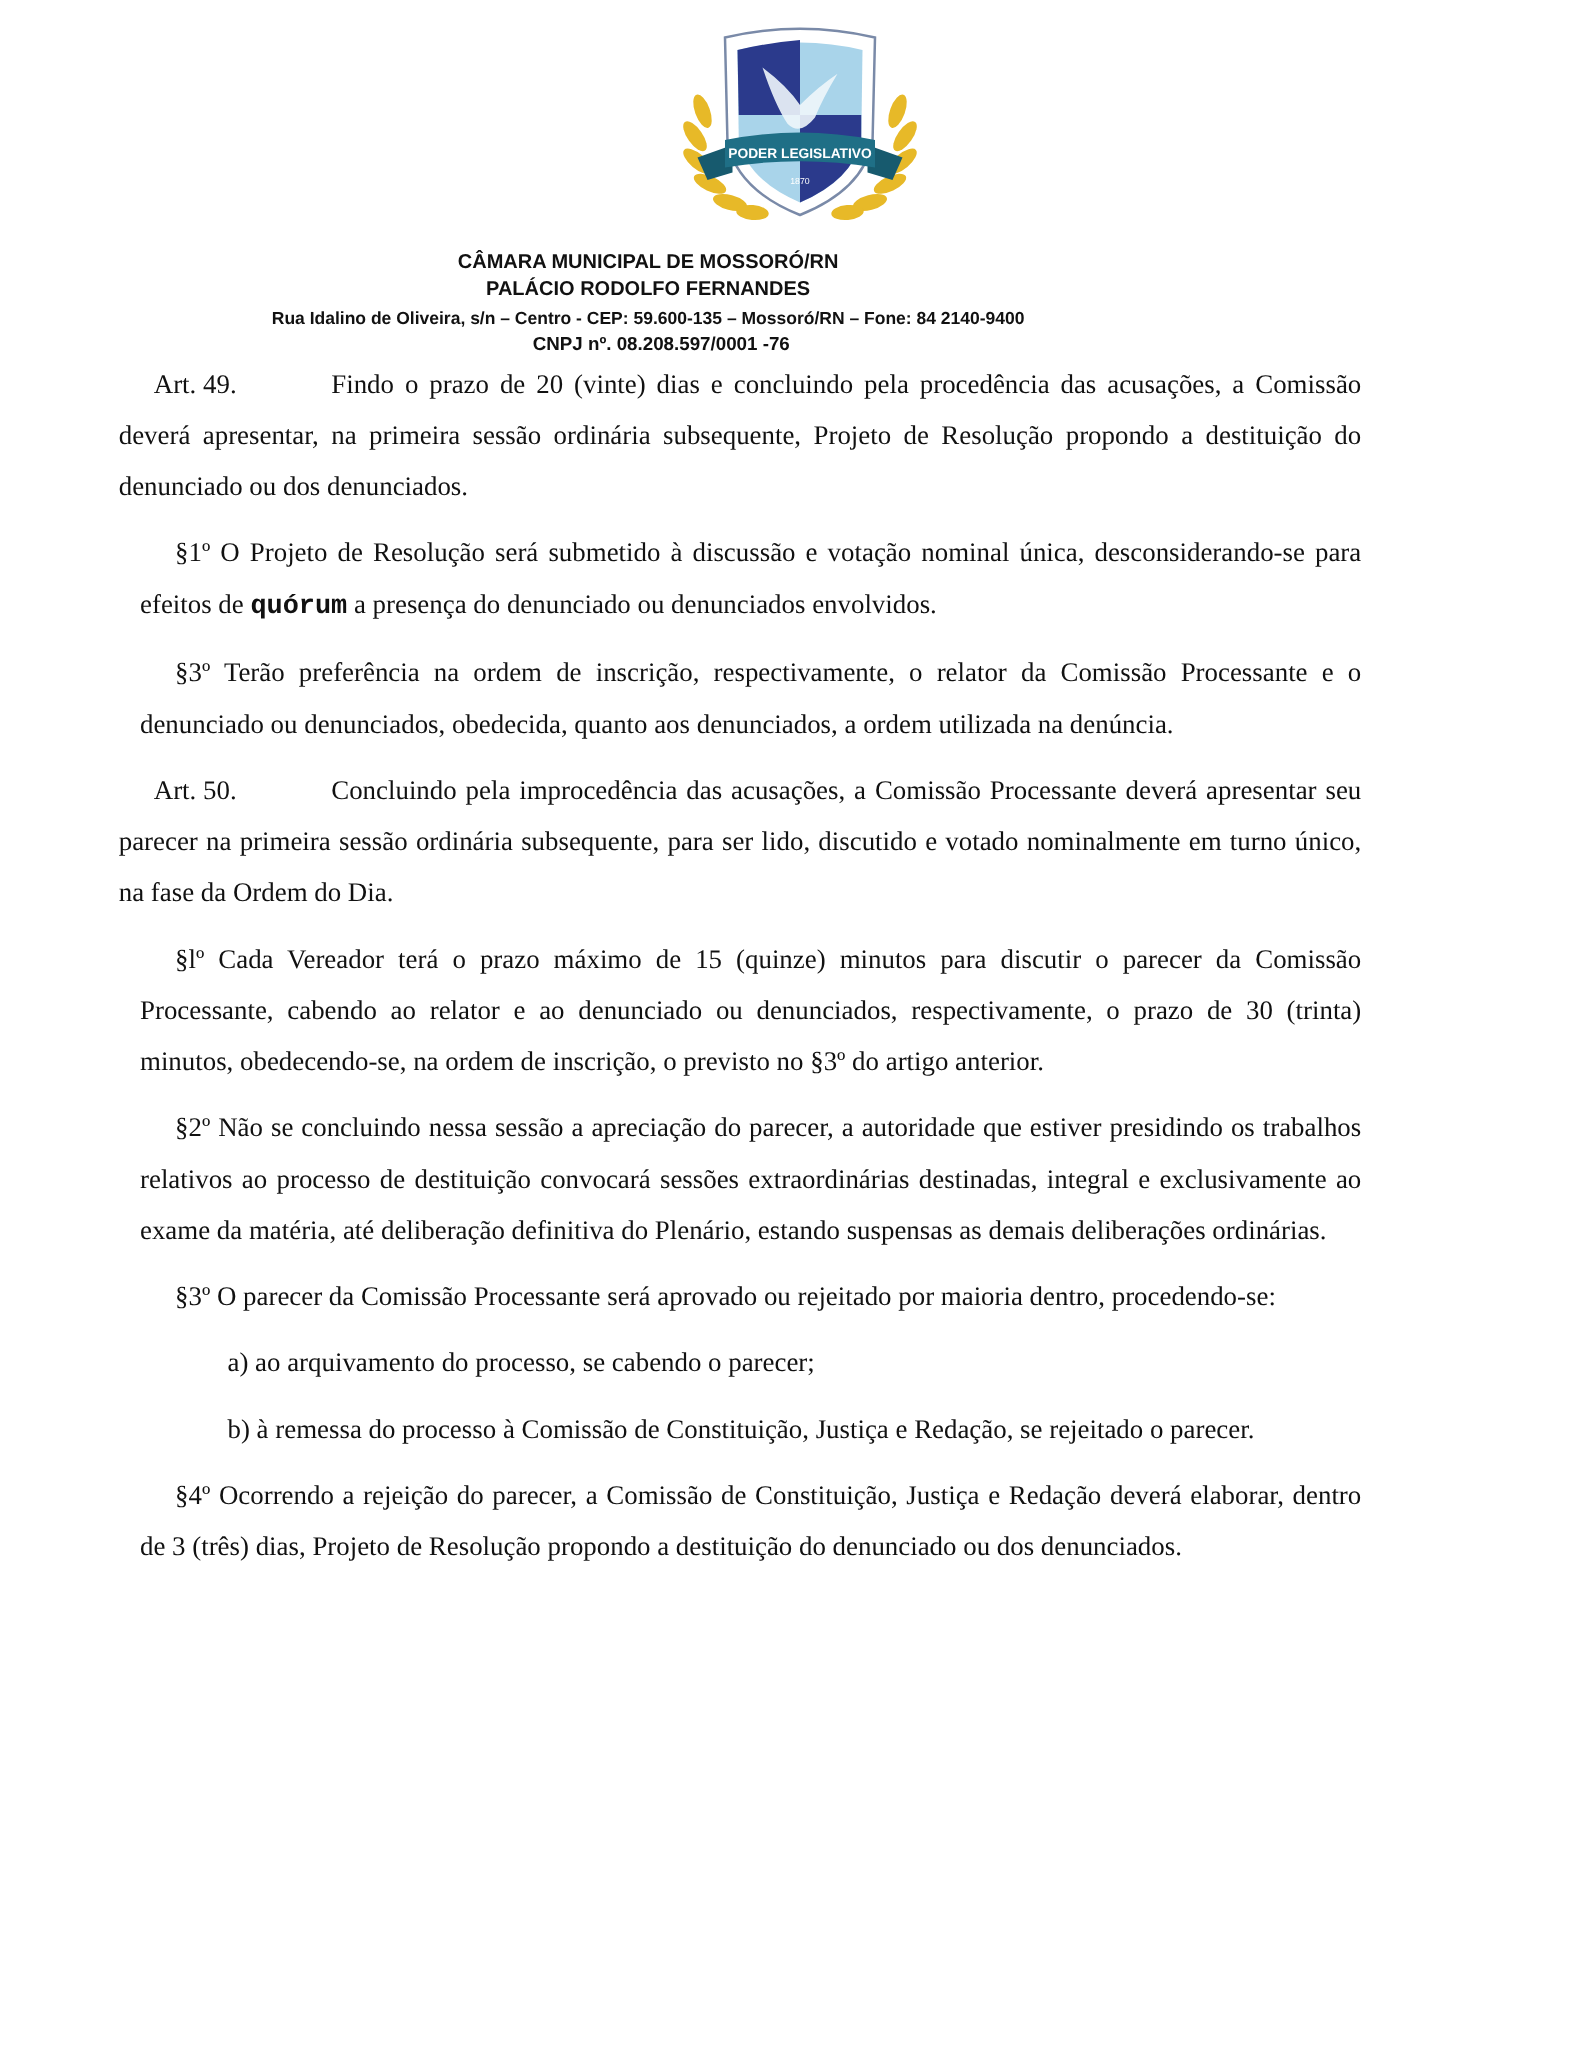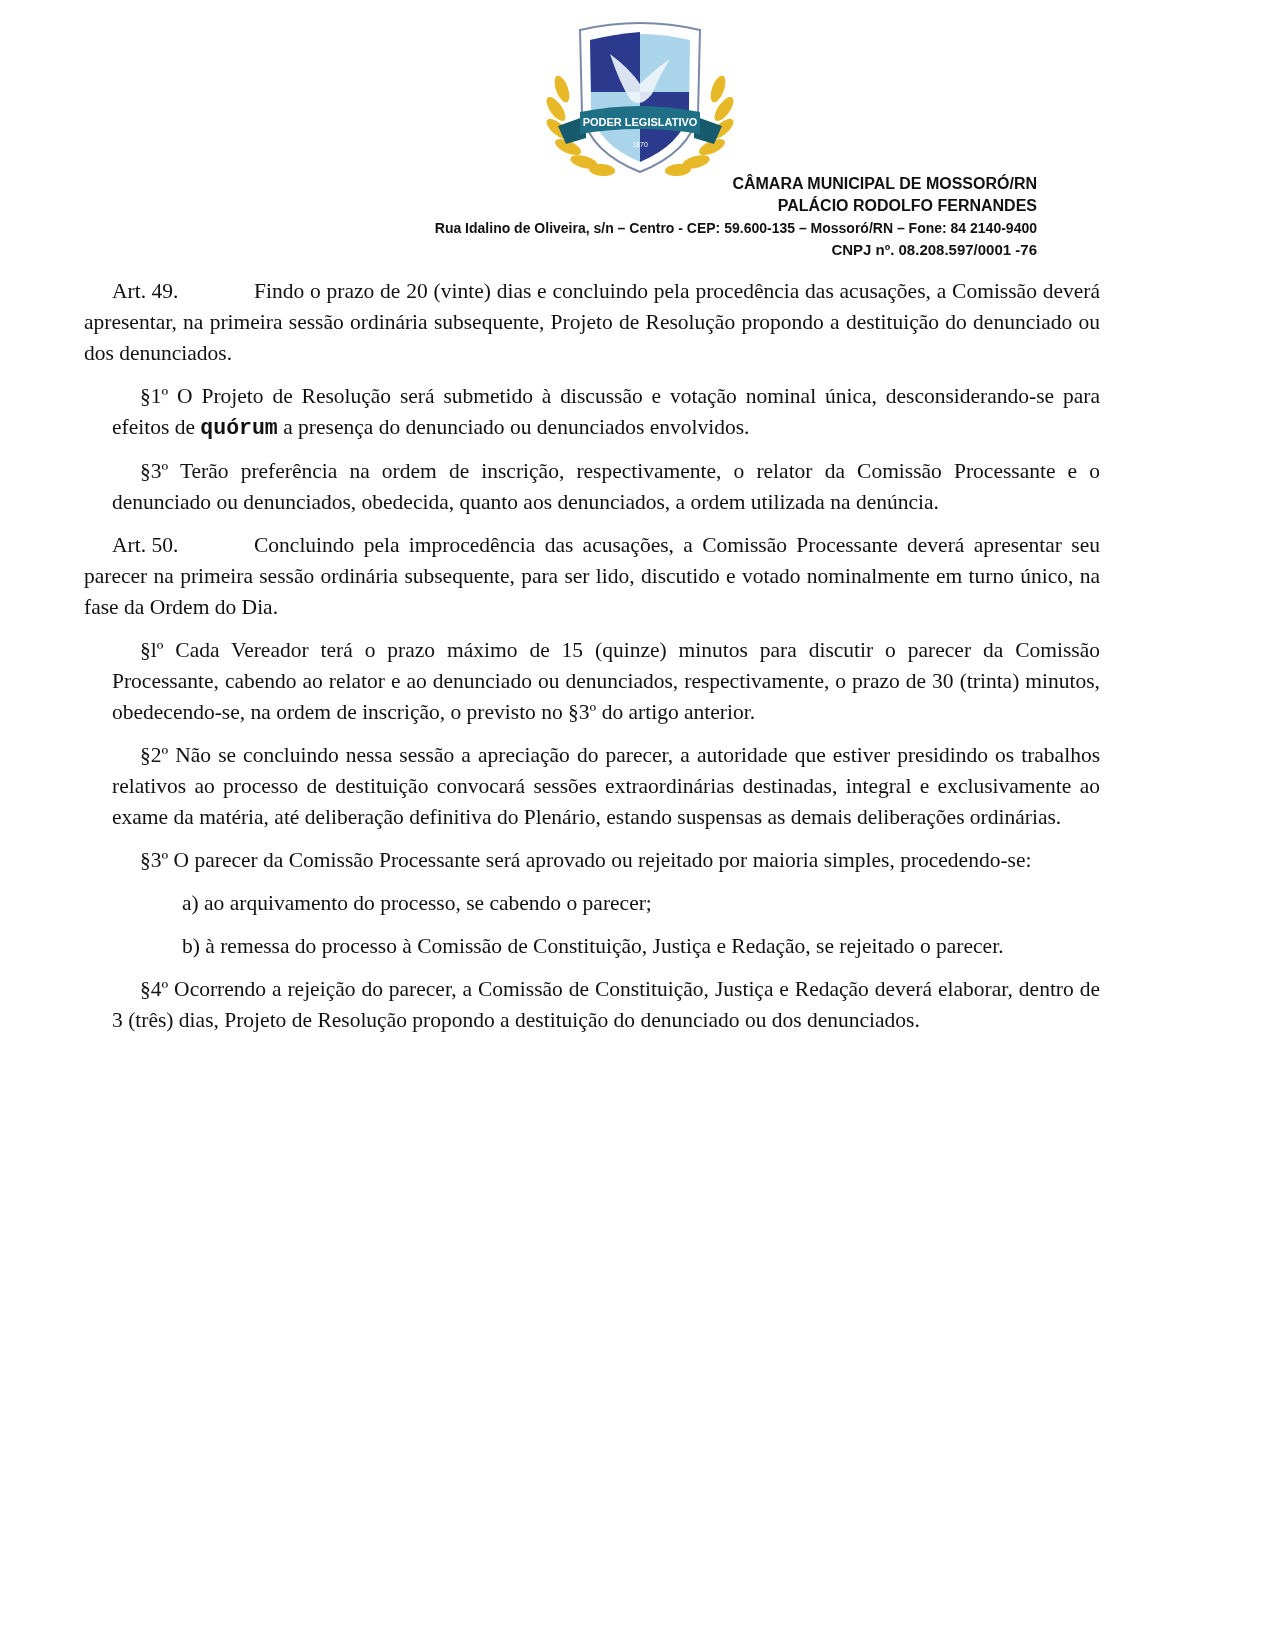--- a/index.html
+++ b/index.html
@@ -2,31 +2,31 @@
 <html><head>
 <meta charset="utf-8">
 <style>
   html, body { margin: 0; padding: 0; background: #ffffff; }
   body { width: 1275px; height: 1651px; position: relative; overflow: hidden;
          font-family: "Liberation Serif", "DejaVu Serif", serif; color: #111; }
   .page { position: absolute; left: 0; top: 0; width: 1275px; height: 1651px; }
 
   
   .logo { position: absolute; left: 540px; top: 14px; width: 200px; height: 170px; }
-  .letterhead { position: absolute; left: 0; top: 173px; width: 1037px; text-align: right;
+  .letterhead { position: absolute; left: 0; top: 199px; width: 1037px; text-align: center;
                 font-family: "Liberation Sans", "DejaVu Sans", sans-serif; font-weight: bold;
                 color: #111; }
   .lh-line { display: block; height: 22px; line-height: 22px; }
   .lh-title { font-size: 16px; }
   .lh-address { font-size: 14px; }
   .lh-cnpj { font-size: 15px; margin-left: 21px; }
 
   
   .body { position: absolute; left: 84px; top: 276px; width: 1016px; font-size: 21.5px; }
-  p { margin: 0; line-height: 31px; text-align: justify; }
+  p { margin: 11px; line-height: 41px; text-align: justify; }
   .art { text-indent: 28px; margin-bottom: 12px; }
   .art .art-num { display: inline-block; width: 142px; text-indent: 0; }
   .par { margin-left: 28px; text-indent: 28px; margin-bottom: 12px; }
   .item { margin-left: 98px; margin-bottom: 12px; text-align: left; }
   .par.last { margin-bottom: 0; }
   b { font-weight: bold; font-family: Liberation Mono, monospace; }
 </style>
 </head>
 <body>
 
@@ -80,21 +80,21 @@
 
 
     <p class="par"><span>§3º</span><span> Terão preferência na ordem de inscrição, respectivamente, o relator da Comissão Processante e o denunciado ou denunciados, obedecida, quanto aos denunciados, a ordem utilizada na denúncia.</span></p>
 
     <p class="art"><span class="art-num">Art. 50.</span><span>Concluindo pela improcedência das acusações, a Comissão Processante deverá apresentar seu parecer na primeira sessão ordinária subsequente, para ser lido, discutido e votado nominalmente em turno único, na fase da Ordem do Dia.</span></p>
 
     <p class="par"><span>§lº</span> <span>Cada Vereador terá o prazo máximo de 15 (quinze) minutos para discutir o parecer da Comissão Processante, cabendo ao relator e ao denunciado ou denunciados, respectivamente, o prazo de 30 (trinta) minutos, obedecendo-se, na ordem de inscrição, o previsto no §3º do artigo anterior.</span></p>
 
     <p class="par"><span>§2º</span> <span>Não se concluindo nessa sessão a apreciação do parecer, a autoridade que estiver presidindo os trabalhos relativos ao processo de destituição convocará sessões extraordinárias destinadas, integral e exclusivamente ao exame da matéria, até deliberação definitiva do Plenário, estando suspensas as demais deliberações ordinárias.</span></p>
 
-    <p class="par" style="margin-left:0; text-indent:56px;"><span>§3º</span> <span>O parecer da Comissão Processante será aprovado ou rejeitado por maioria simples, procedendo-se:</span></p>
+    <p class="par" style="margin-left:0; text-indent:56px;"><span>§3º</span> <span>O parecer da Comissão Processante será aprovado ou rejeitado por maioria dentro, procedendo-se:</span></p>
 
     <p class="item">a) ao arquivamento do processo, se cabendo o parecer;</p>
     <p class="item">b) à remessa do processo à Comissão de Constituição, Justiça e Redação, se rejeitado o parecer.</p>
 
     <p class="par last"><span>§4º</span> <span>Ocorrendo a rejeição do parecer, a Comissão de Constituição, Justiça e Redação deverá elaborar, dentro de 3 (três) dias, Projeto de Resolução propondo a destituição do denunciado ou dos denunciados.</span></p>
 
   </div>
 </div>
 
 </body></html>

